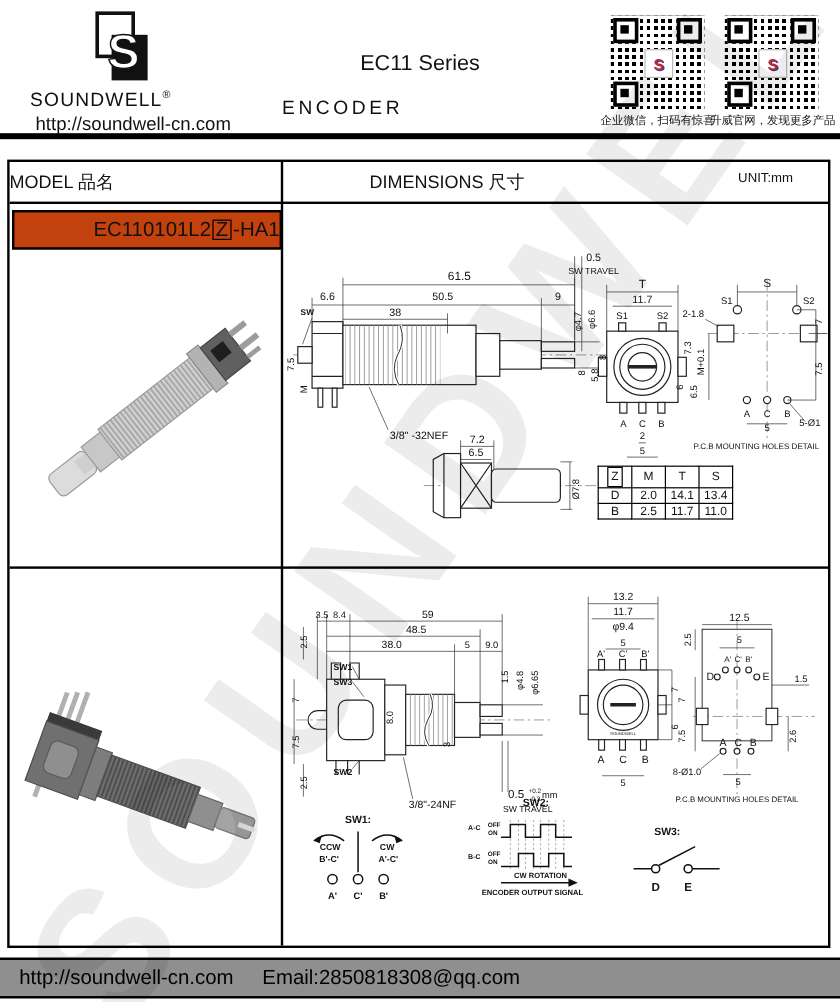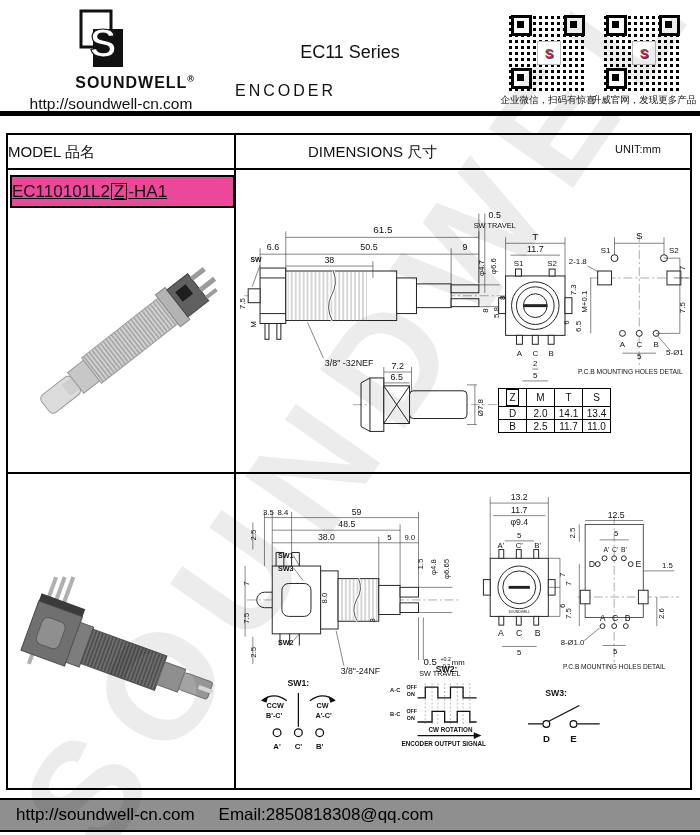--- a/index.html
+++ b/index.html
@@ -1,20 +1,20 @@
 <!DOCTYPE html>
 <html><head>
 <meta charset="utf-8">
 <style>
   html,body{margin:0;padding:0;background:#fff;}
   .page{position:relative;width:700px;height:835px;background:#fff;overflow:hidden;
         font-family:"Liberation Sans",sans-serif;color:#111;}
   
   .logo-svg{position:absolute;left:70px;top:8px;}
-  .brand-line{position:absolute;left:25px;top:74px;width:170px;text-align:right;font-size:16px;letter-spacing:1px;font-weight:bold;}
+  .brand-line{position:absolute;left:25px;top:74px;width:170px;text-align:left;font-size:16px;letter-spacing:1px;}
   .reg{font-size:9px;vertical-align:super;}
   .site{position:absolute;left:2px;top:95px;width:218px;text-align:center;font-size:15.5px;}
   .title{position:absolute;left:235px;top:42px;width:230px;text-align:center;font-size:18px;}
   .subtitle{position:absolute;left:235px;top:82px;width:230px;text-align:left;font-size:16px;letter-spacing:3px;}
   .hr-rule{position:absolute;left:0;top:111px;width:700px;height:5px;background:#000;}
   .qr{position:absolute;width:78px;height:78px;top:13px;
       background:repeating-linear-gradient(90deg,rgba(255,255,255,0) 0 3px,#fff 3px 6px),
                  repeating-linear-gradient(0deg,#000 0 3px,#fff 3px 6px);}
   .qr1{left:509px;} .qr2{left:604px;}
   .fp{position:absolute;width:15px;height:15px;border:3px solid #000;background:#fff;}
@@ -27,21 +27,21 @@
   .cap1{left:494px;width:108px;} .cap2{left:588px;width:112px;}
   
   .sheet{position:absolute;left:6px;top:133px;width:686px;height:657px;border:2px solid #000;box-sizing:border-box;}
   .thead{position:absolute;left:0;top:0;width:100%;height:35px;border-bottom:2px solid #000;box-sizing:border-box;}
   .th-model{position:absolute;left:0;top:8px;width:226px;text-align:left;font-size:15px;}
   .th-dim{position:absolute;left:300px;top:8px;width:280px;text-align:left;font-size:15px;}
   .th-unit{position:absolute;right:2px;top:8px;width:100px;text-align:center;font-size:11px;}
   .col-div{position:absolute;left:226px;top:0;bottom:0;width:2px;background:#000;}
   .row-div{position:absolute;left:0;top:337px;width:100%;height:2px;background:#000;}
   .model-box{position:absolute;left:2px;width:221px;height:29px;border:2px solid #000;
-             display:flex;align-items:center;justify-content:flex-start;font-size:17px;background:#ec4899;text-decoration:underline;}
+             display:flex;align-items:center;justify-content:flex-end;font-size:17px;background:#c2410c;}
   .mb1{top:40px;} .mb2{top:344px;}
   .mbox{display:inline-block;border:1.6px solid #000;padding:0 2px;margin:0 1px;line-height:15px;}
   .photo{position:absolute;}
   .ph1{left:3px;top:100px;} .ph2{left:3px;top:412px;}
   .draw{position:absolute;left:228px;background:transparent;}
   .d1{top:37px;} .d2{top:339px;}
   
   .vtab{position:absolute;left:490px;top:253px;border-collapse:collapse;background:#fff;}
   .vtab td{border:1.6px solid #000;width:27px;height:12px;text-align:center;font-size:10px;padding:0;}
   

